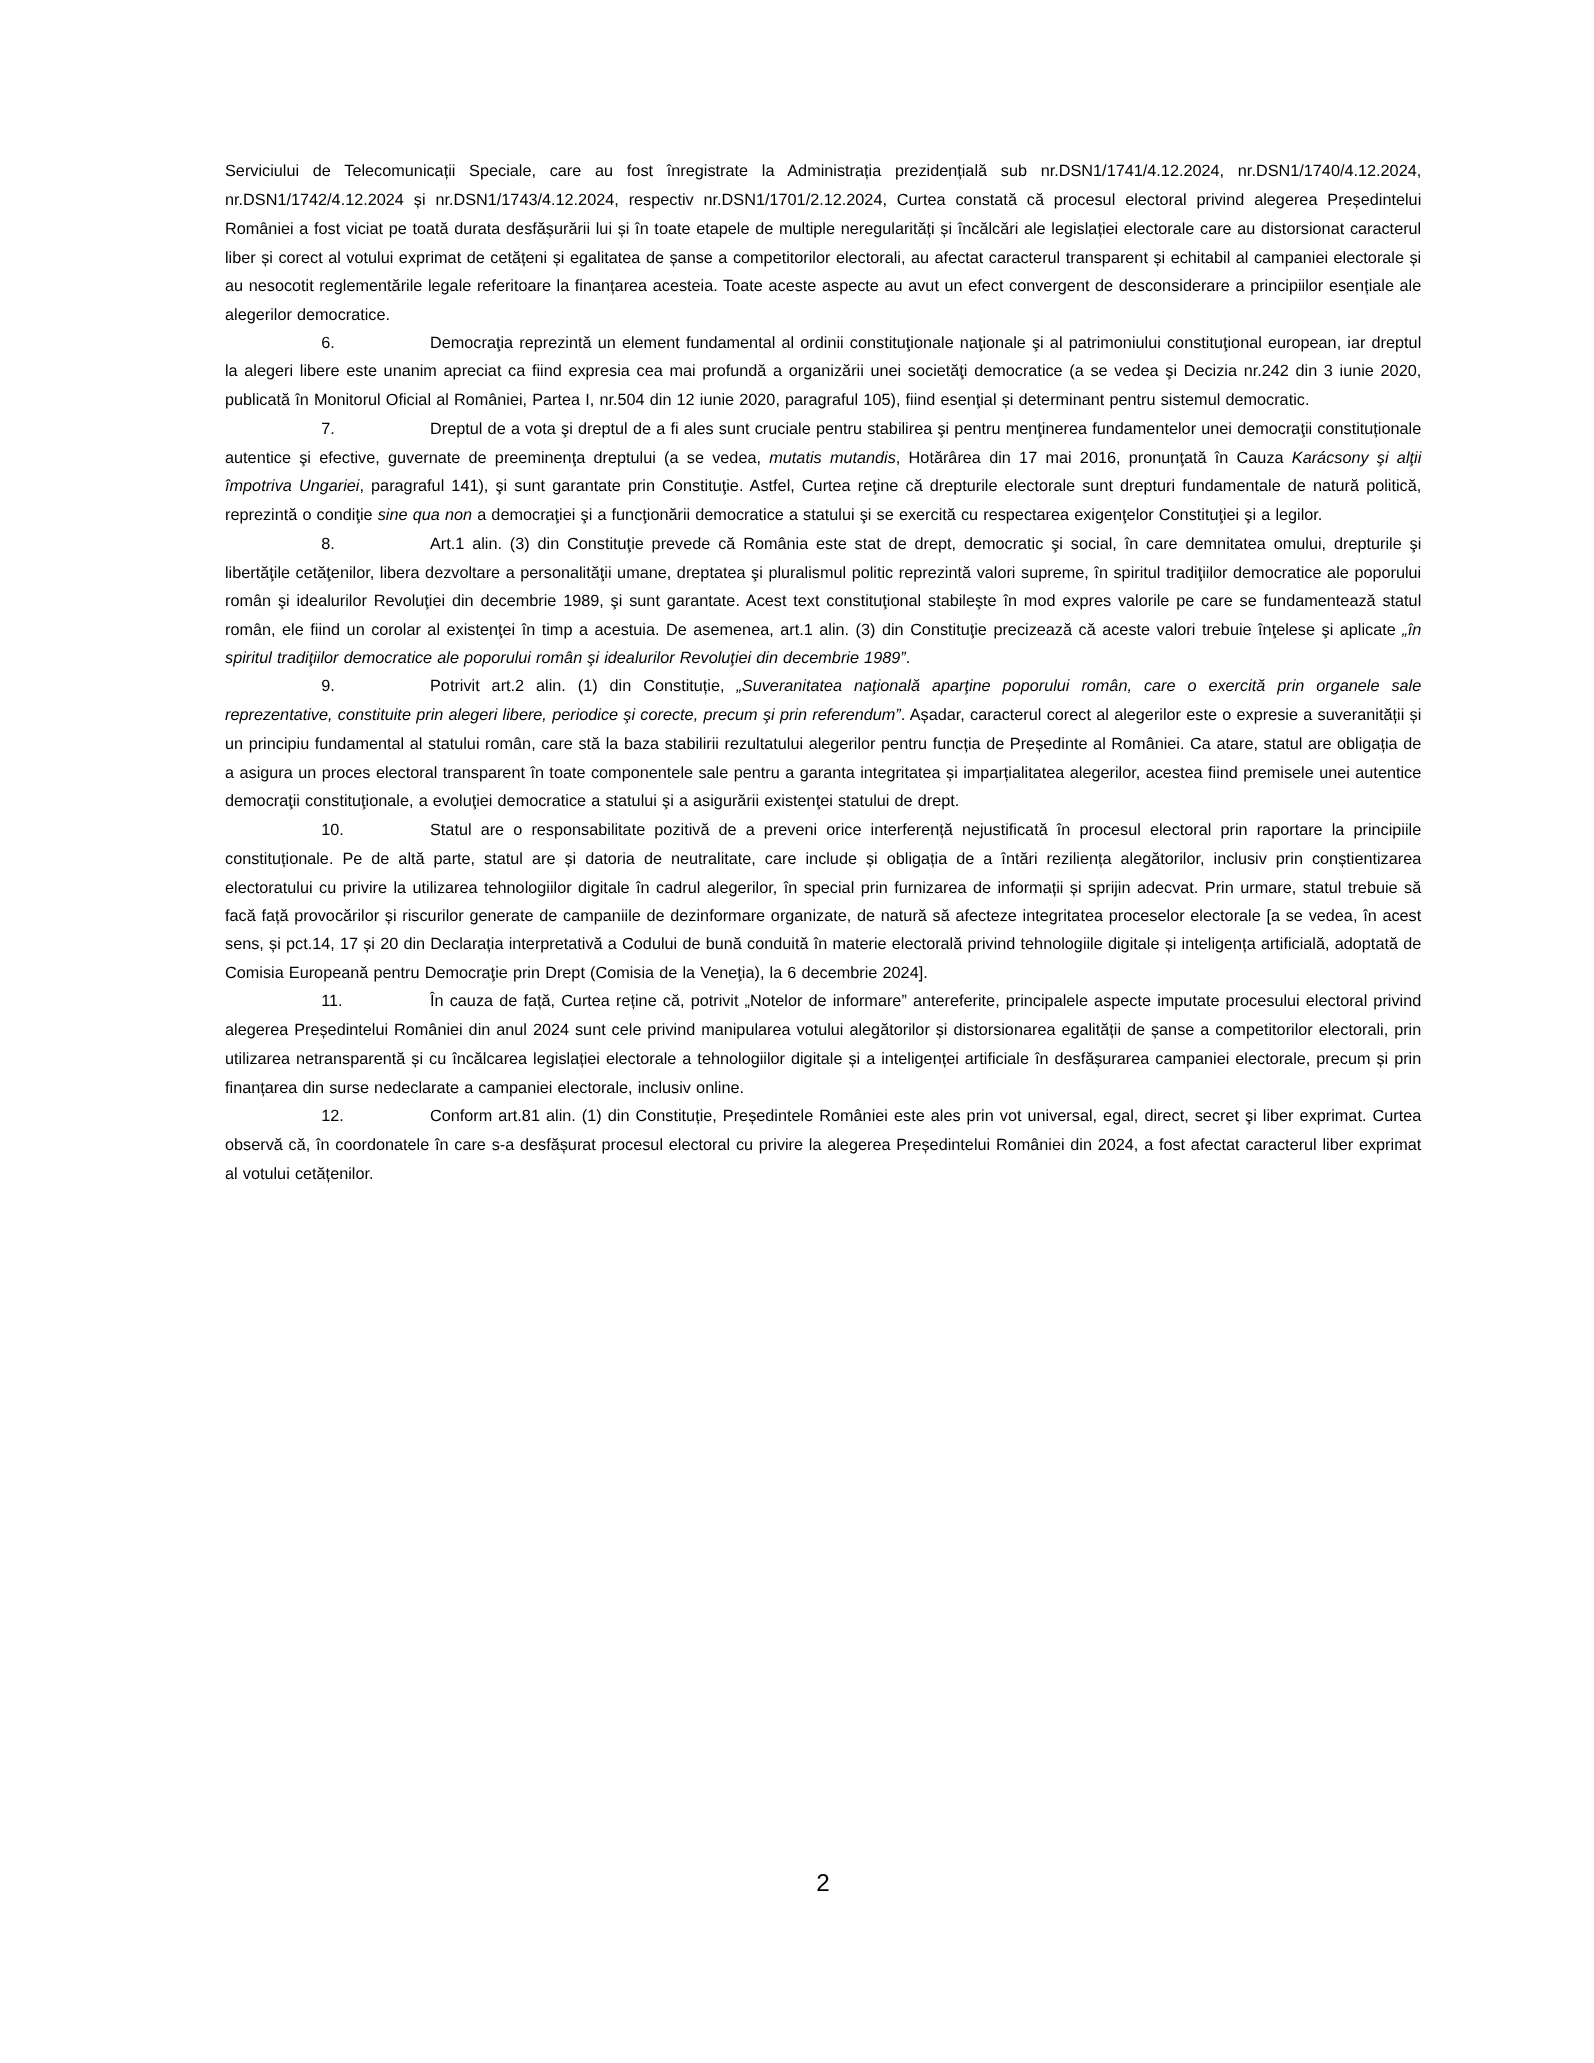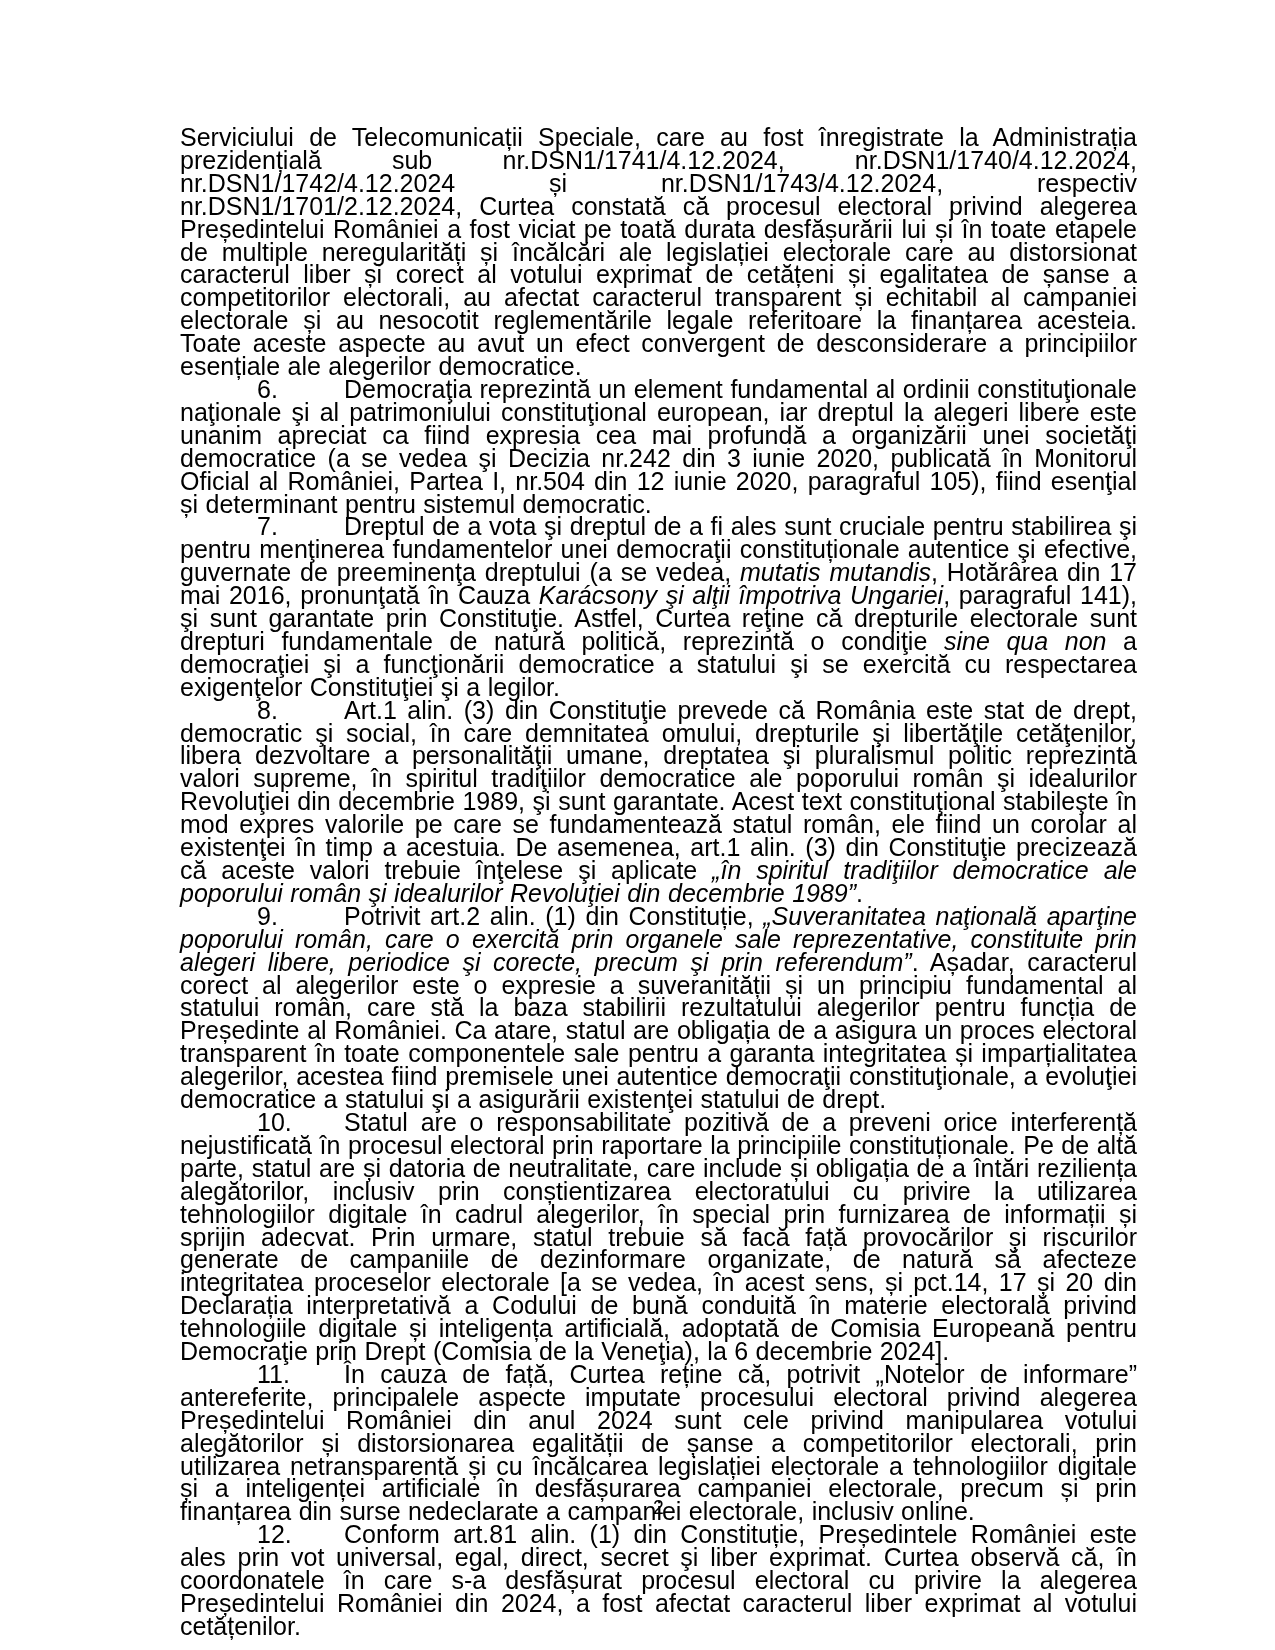--- a/index.html
+++ b/index.html
@@ -14,21 +14,21 @@
     background: #ffffff;
     color: #000000;
     font-family: "Liberation Sans", "DejaVu Sans", sans-serif;
     overflow: hidden;
   }
   .doc-body {
     position: absolute;
     left: 180px;
     top: 126px;
     width: 957px;
-    font-size: 25px;
+    font-size: 13px;
     line-height: 22.9px;
     text-align: justify;
     letter-spacing: 0;
     word-spacing: 0.5px;
   }
   .doc-body p {
     margin: 0;
     padding: 0;
   }
   .doc-body p.numbered {

